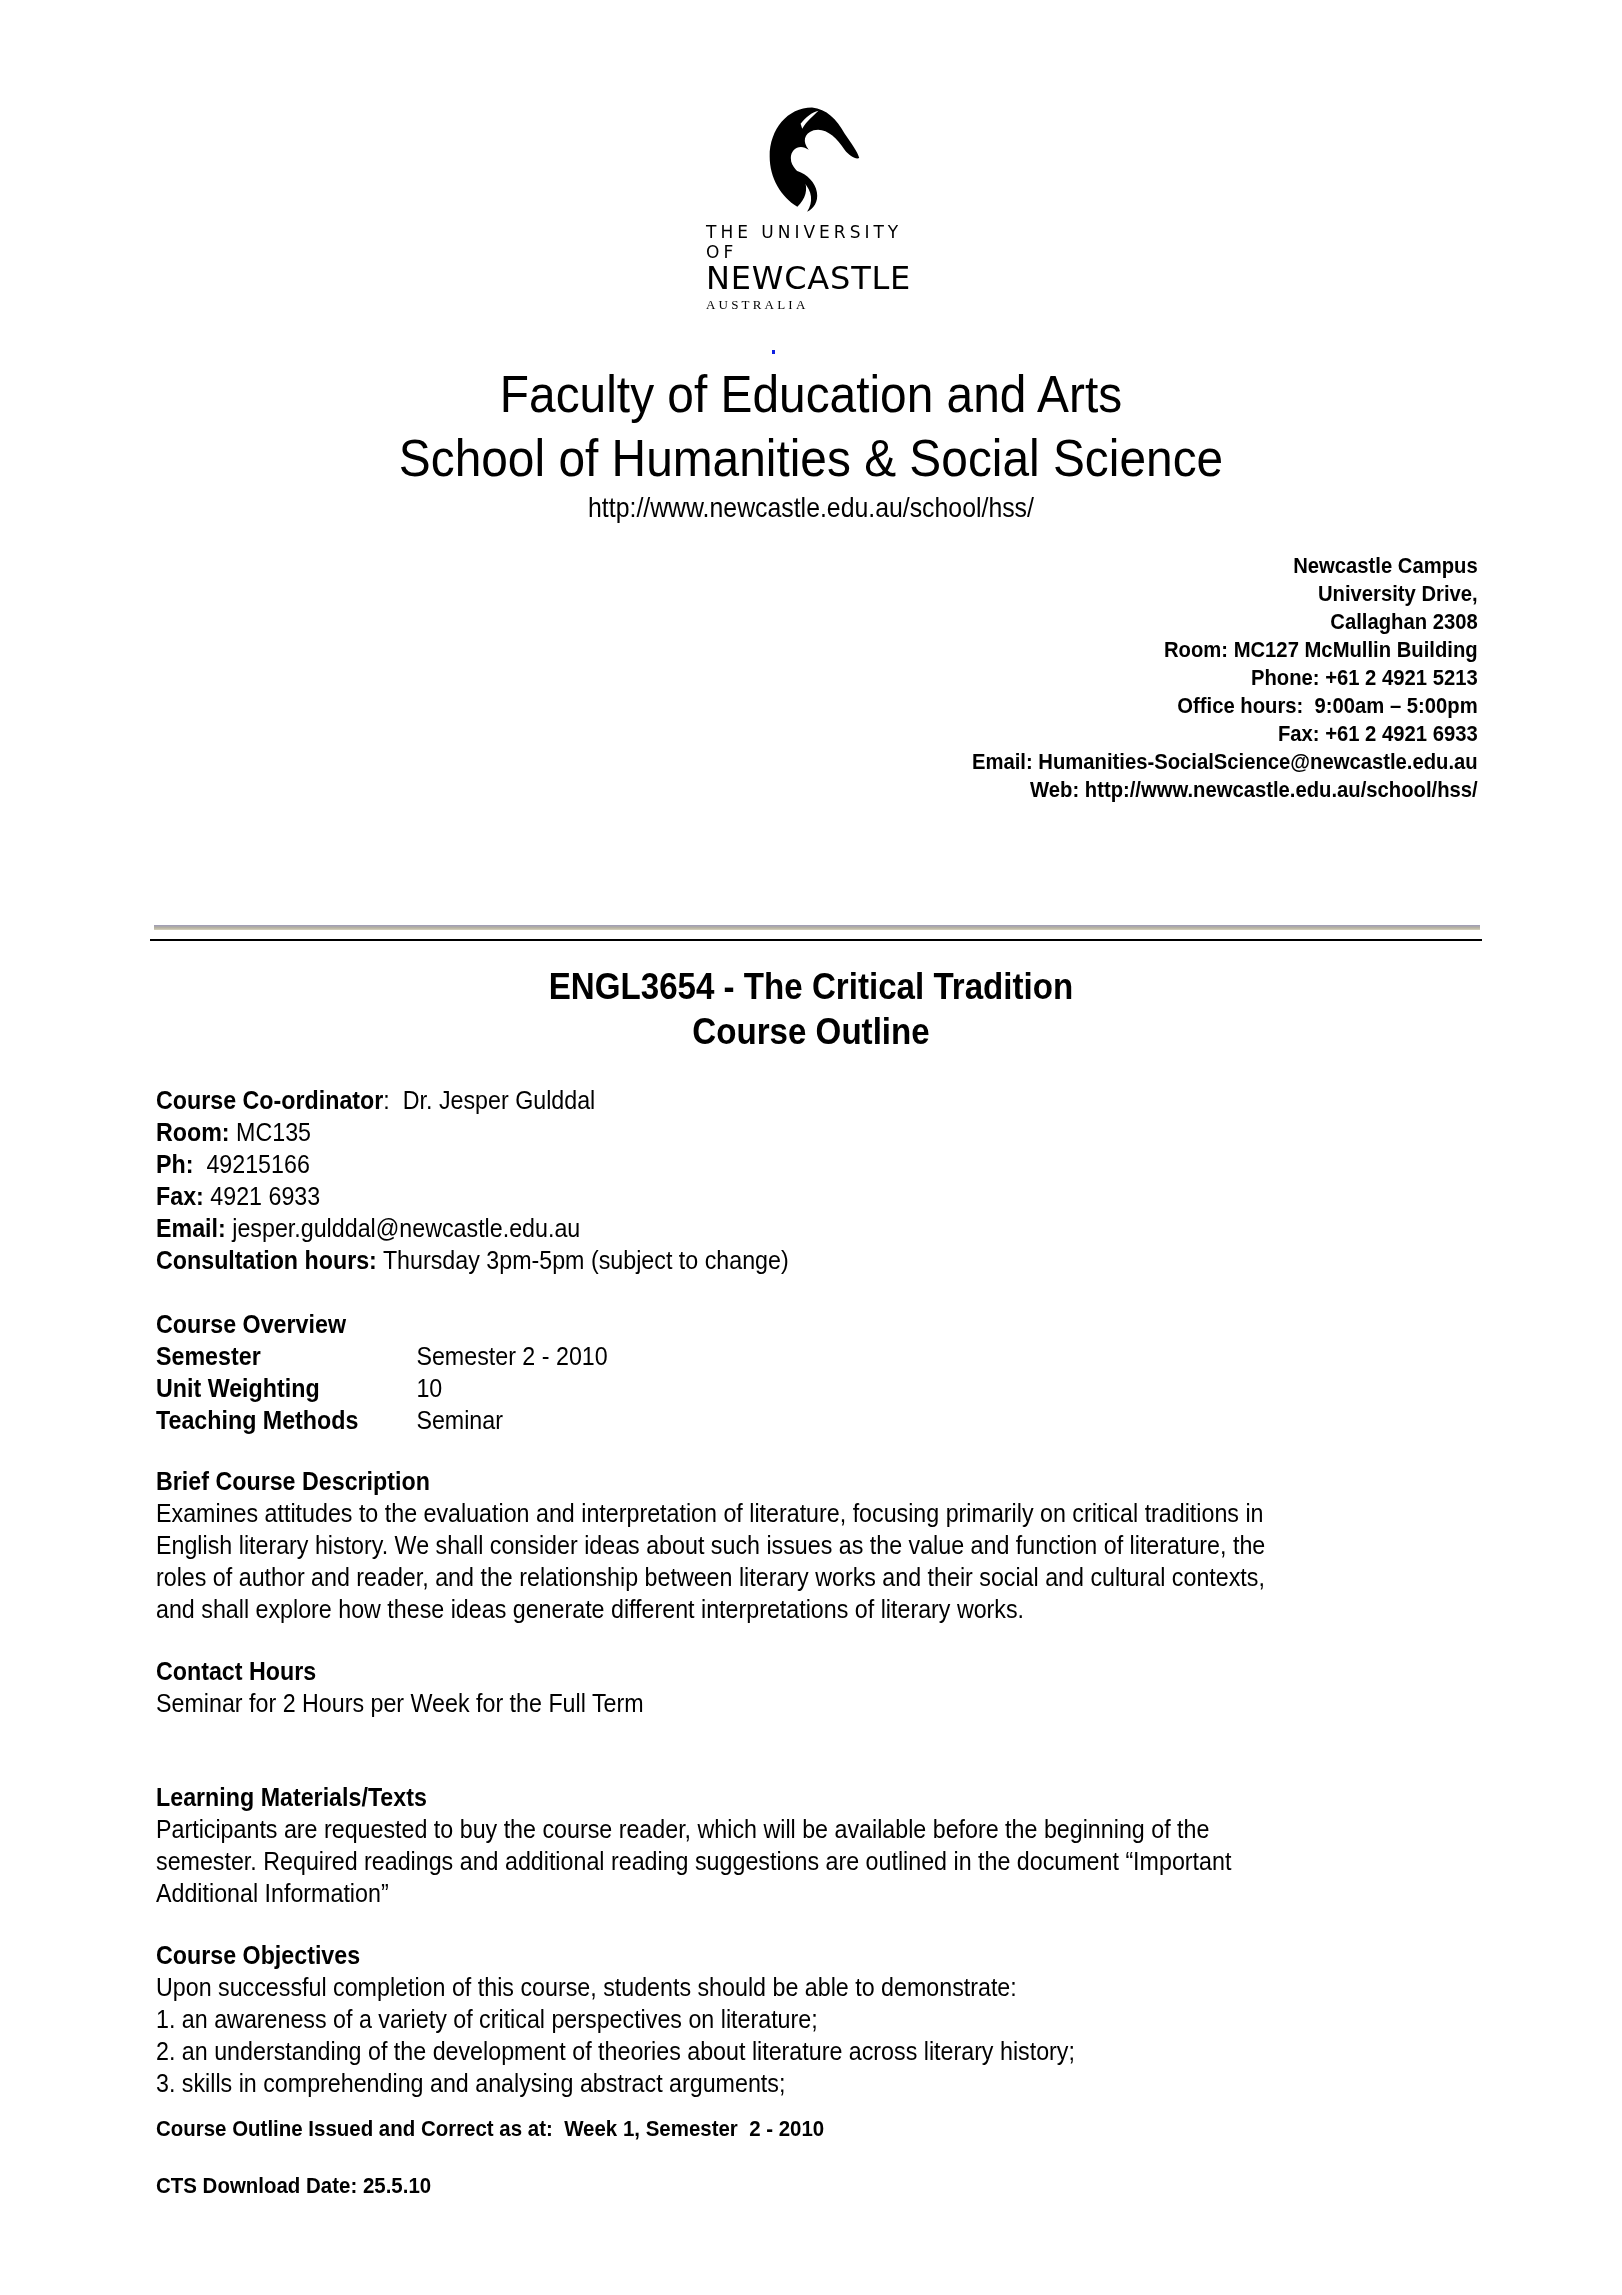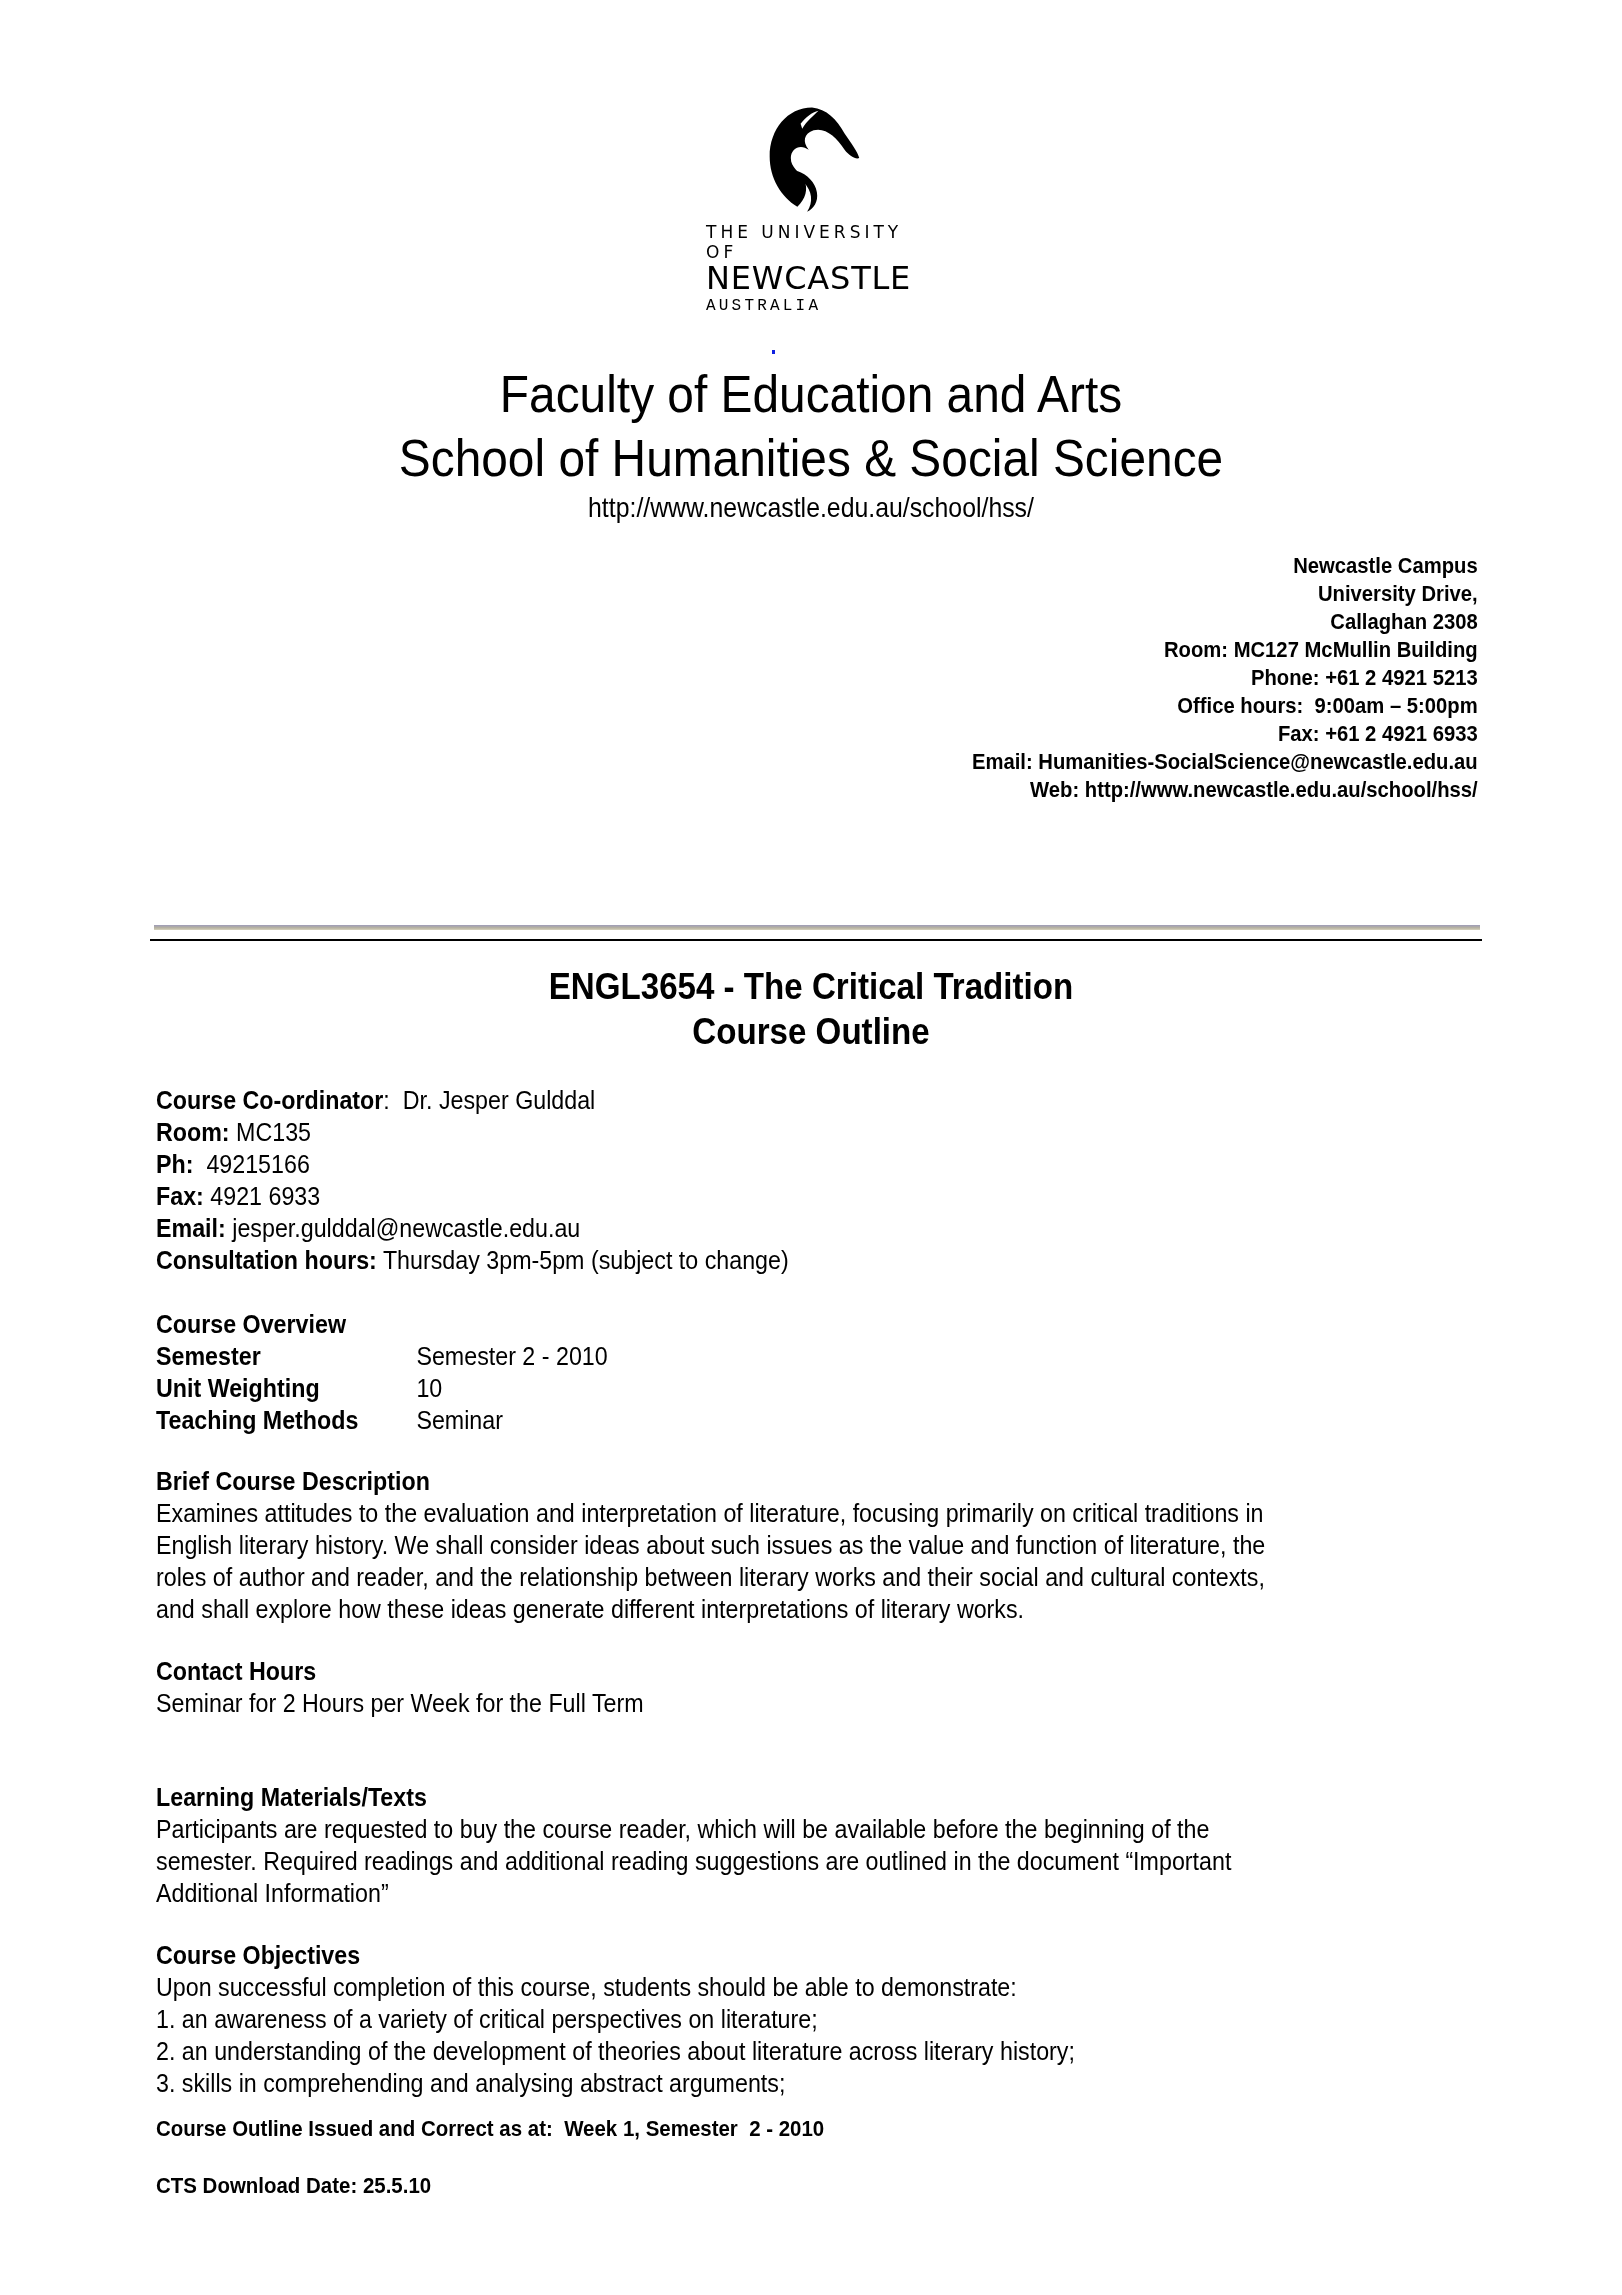--- a/index.html
+++ b/index.html
@@ -2,21 +2,21 @@
 <html style="font-size:13px"><head>
   <meta charset="utf-8">
   <style>
     html, body { margin: 0; padding: 0; background: #ffffff; }
     body { width: 1622px; height: 2295px; position: relative; overflow: hidden; color: #000; font-family: "Liberation Sans", sans-serif; }
     .abs { position: absolute; }
     .logo { left: 706px; top: 101px; width: 211px; height: 203px; }
     .logo svg { display: block; margin: 0 auto; }
     .logo .uni-of { font-size: 17px; letter-spacing: 4px; margin-top: 6.5px; font-family: "DejaVu Sans", sans-serif; }
     .logo .uni-name { font-size: 32px; letter-spacing: 0.8px; line-height: 32px; font-family: "DejaVu Sans", sans-serif; }
-    .logo .uni-country { font-size: 16px; letter-spacing: 3.2px; margin-top: 3.2px; font-family: Liberation Mono, monospace; }
+    .logo .uni-country { font-size: 13px; letter-spacing: 3.2px; margin-top: 3.2px; font-family: Liberation Serif, serif; }
     .blue-mark { left: 772px; top: 350px; width: 3.2px; height: 4px; background: #1020e0; }
     .faculty { left: 0; width: 1622px; top: 363px; text-align: center; font-size: 52px; line-height: 62px; transform: scaleX(0.92); transform-origin: center; }
     .school { left: 0; width: 1622px; top: 427px; text-align: center; font-size: 52px; line-height: 62px; transform: scaleX(0.92); transform-origin: center; }
     .hss-url { left: 0; width: 1622px; top: 492px; text-align: center; font-size: 27.6px; line-height: 32px; transform: scaleX(0.9); transform-origin: center; }
     .contact { right: 144px; top: 552px; text-align: right; font-weight: bold; font-size: 22px; line-height: 28px; transform: scaleX(0.92); transform-origin: right top; }
     .contact div { white-space: pre; }
     .rule-grey { left: 154px; width: 1326px; top: 925px; height: 4.9px; background: linear-gradient(#9e9cb8, #b8b4a0 60%, #d6d2c0); }
     .rule-black { left: 150px; width: 1332px; top: 939px; height: 2.4px; background: #000; }
     .course-title { left: 0; width: 1622px; top: 964px; text-align: center; font-weight: bold; font-size: 36px; line-height: 45px; transform: scaleX(0.92); transform-origin: center; }
     .course-sub { left: 0; width: 1622px; top: 1009px; text-align: center; font-weight: bold; font-size: 36px; line-height: 45px; transform: scaleX(0.92); transform-origin: center; }

